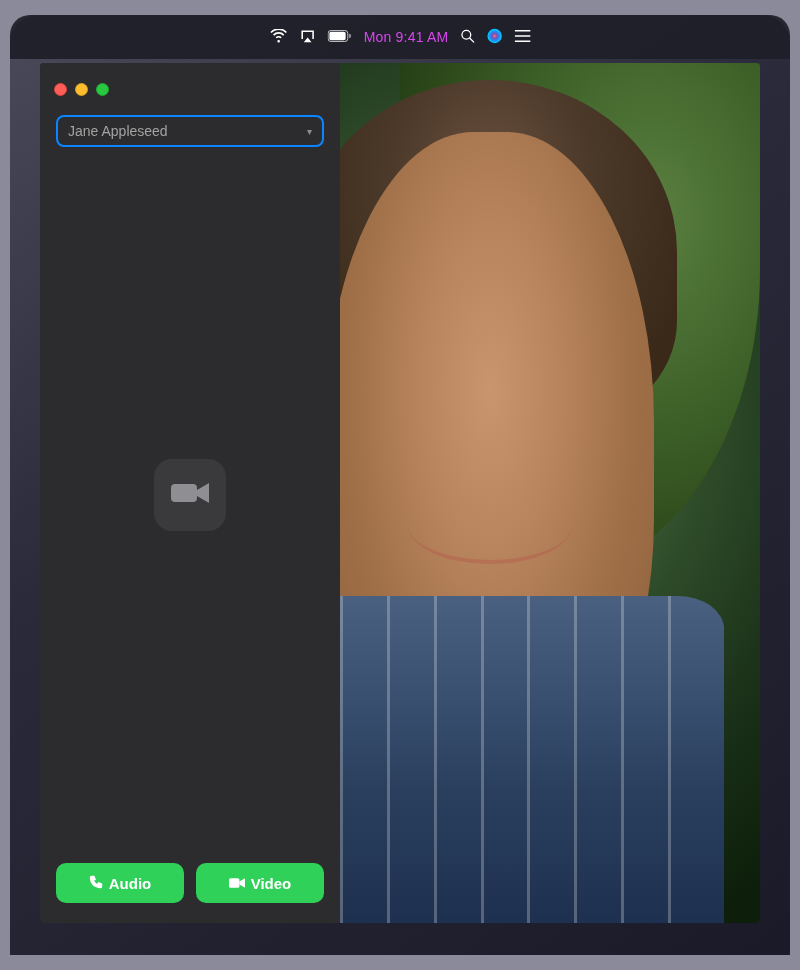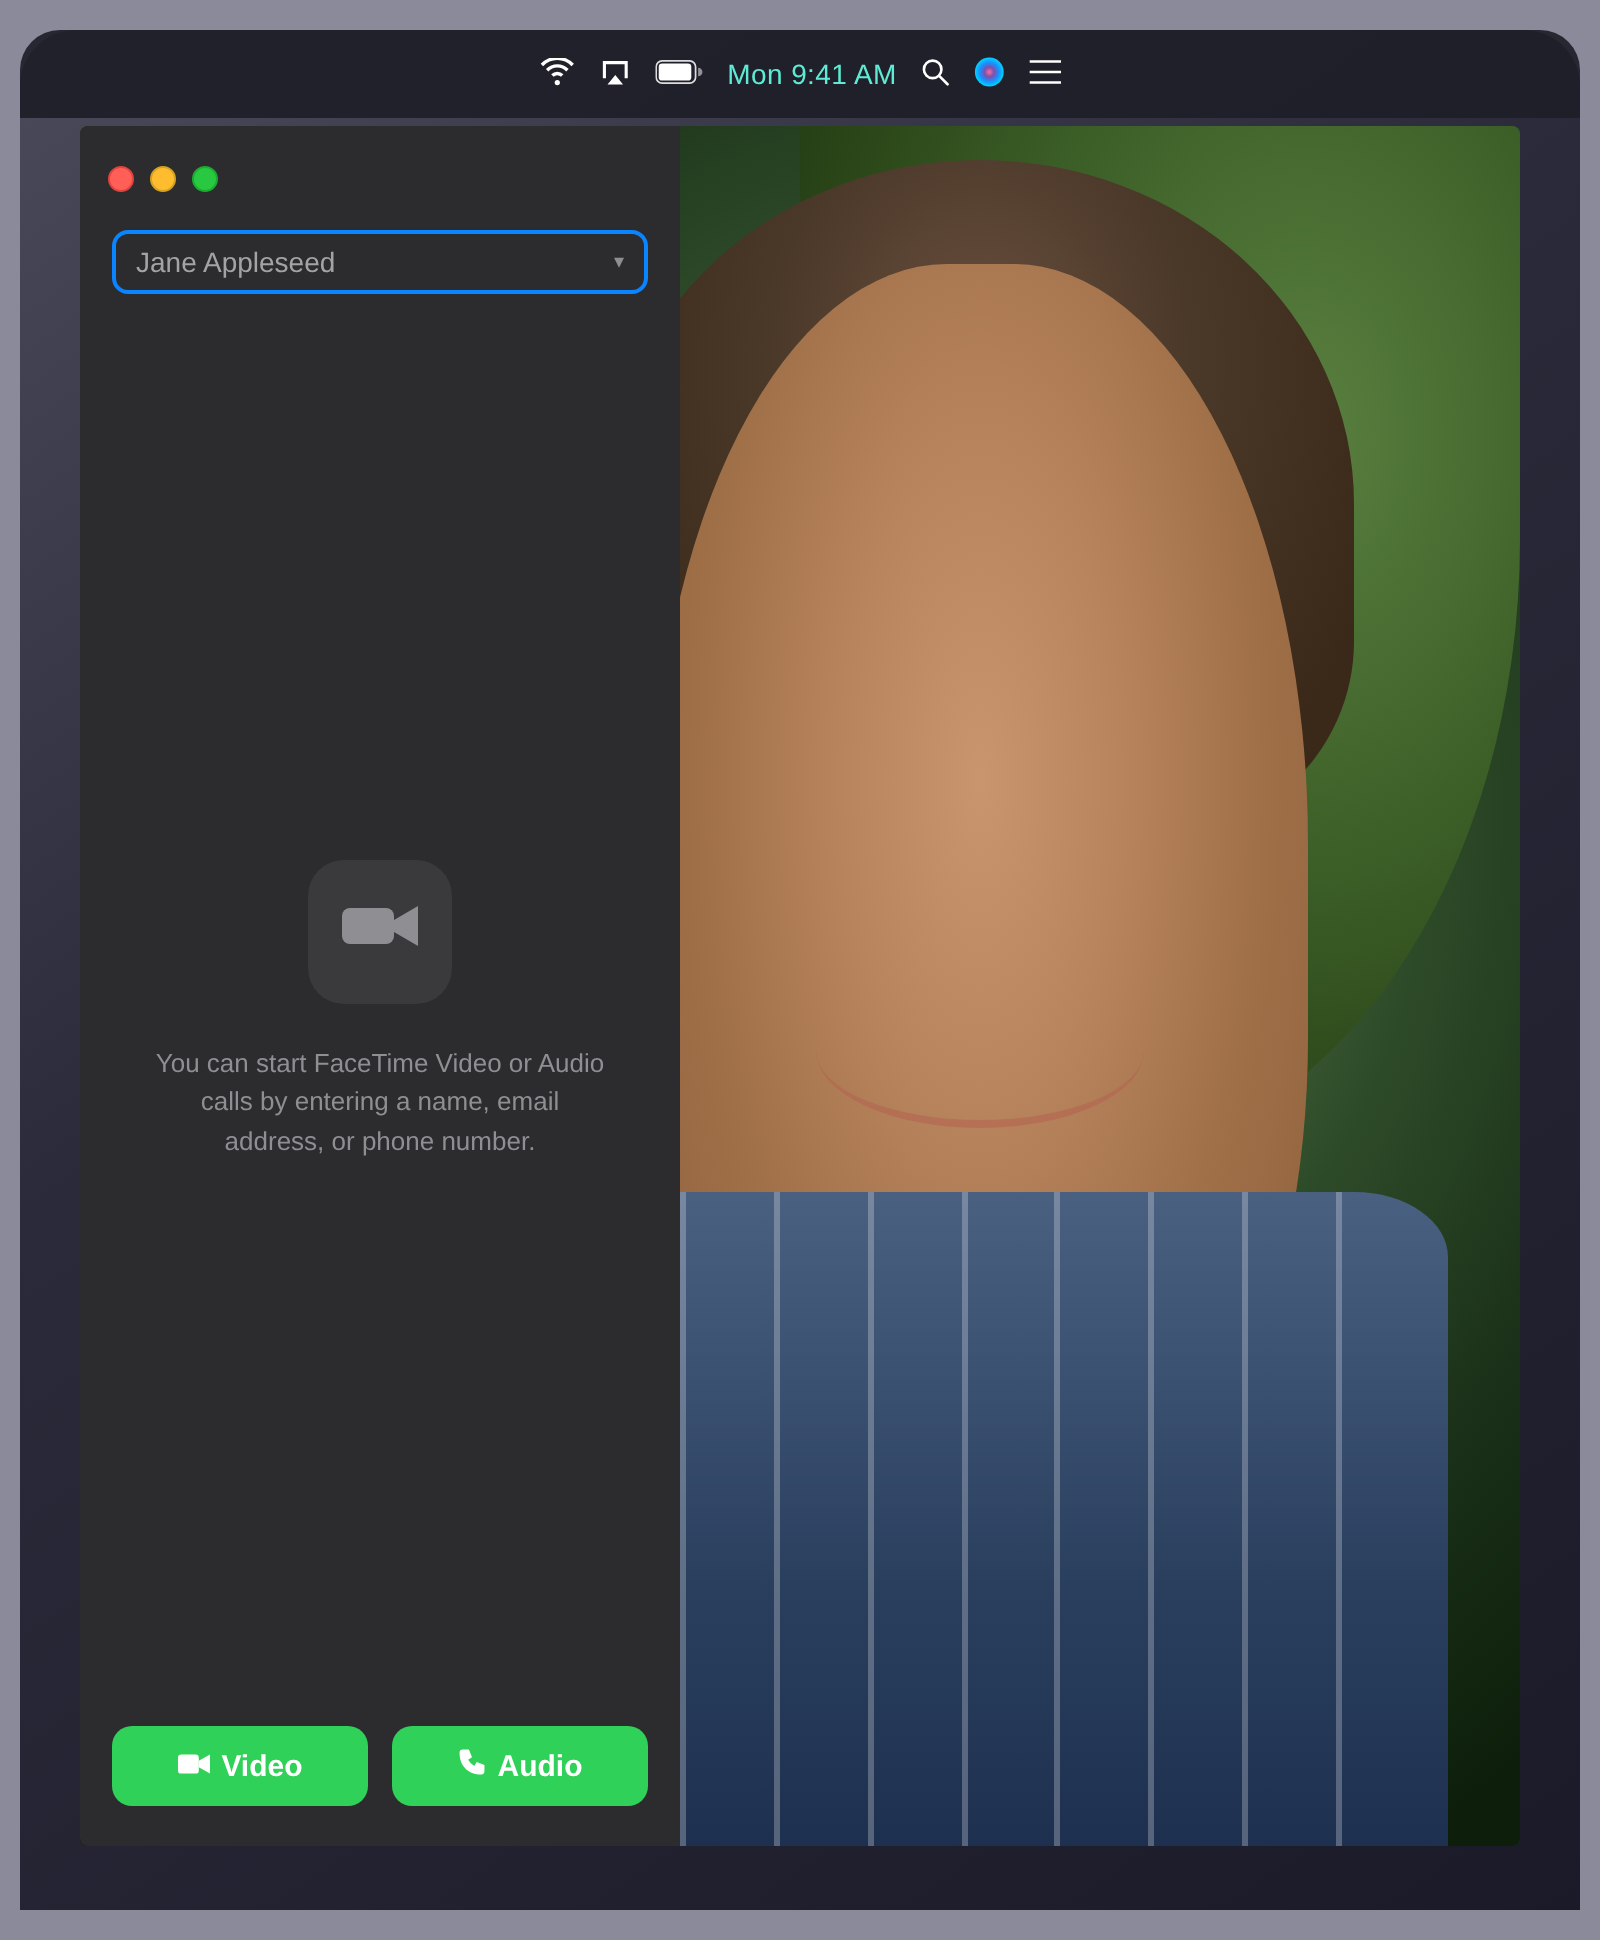--- a/index.html
+++ b/index.html
@@ -42,21 +42,21 @@
     .menubar-center {
       display: flex;
       align-items: center;
       gap: 12px;
       position: absolute;
       left: 50%;
       transform: translateX(-50%);
     }
 
     .menubar-time {
-      color: #5eead4;
+      color: #d946ef;
       font-size: 14px;
       font-weight: 500;
       letter-spacing: 0.2px;
     }
 
     .menu-icon {
       color: #ffffff;
       font-size: 14px;
     }
 
@@ -362,40 +362,39 @@
 
         <div class="empty-state">
           <div class="camera-icon-container">
             <span>
               <svg width="38" height="28" viewBox="0 0 38 28" fill="#8e8e93">
                 <rect x="0" y="5" width="26" height="18" rx="4" fill="#8e8e93"></rect>
                 <path d="M26 11l12-7v20l-12-7V11z" fill="#8e8e93"></path>
               </svg>
             </span>
           </div>
-          <p class="empty-state-text">You can start FaceTime Video or Audio calls by entering a name, email address, or phone number.</p>
         </div>
 
         <div class="bottom-buttons">
+          <button class="call-btn">
+            <span>
+              <svg width="14" height="14" viewBox="0 0 18 18" fill="white">
+                <path d="M3 1h4l2 5-2.5 1.5a11 11 0 0 0 4 4L12 9l5 2v4a2 2 0 0 1-2 2C6.5 17 1 11.5 1 3a2 2 0 0 1 2-2z"></path>
+              </svg>
+            </span>
+            <span>Audio</span>
+          </button>
           <button class="call-btn">
             <span>
               <svg width="16" height="12" viewBox="0 0 20 14" fill="white">
                 <rect x="0" y="1" width="13" height="12" rx="2"></rect>
                 <path d="M13 5l7-4v12l-7-4V5z"></path>
               </svg>
             </span>
             <span>Video</span>
           </button>
-          <button class="call-btn">
-            <span>
-              <svg width="14" height="14" viewBox="0 0 18 18" fill="white">
-                <path d="M3 1h4l2 5-2.5 1.5a11 11 0 0 0 4 4L12 9l5 2v4a2 2 0 0 1-2 2C6.5 17 1 11.5 1 3a2 2 0 0 1 2-2z"></path>
-              </svg>
-            </span>
-            <span>Audio</span>
-          </button>
         </div>
 
       </div>
     </div>
 
   </div>
 </div>
 
 </body></html>

